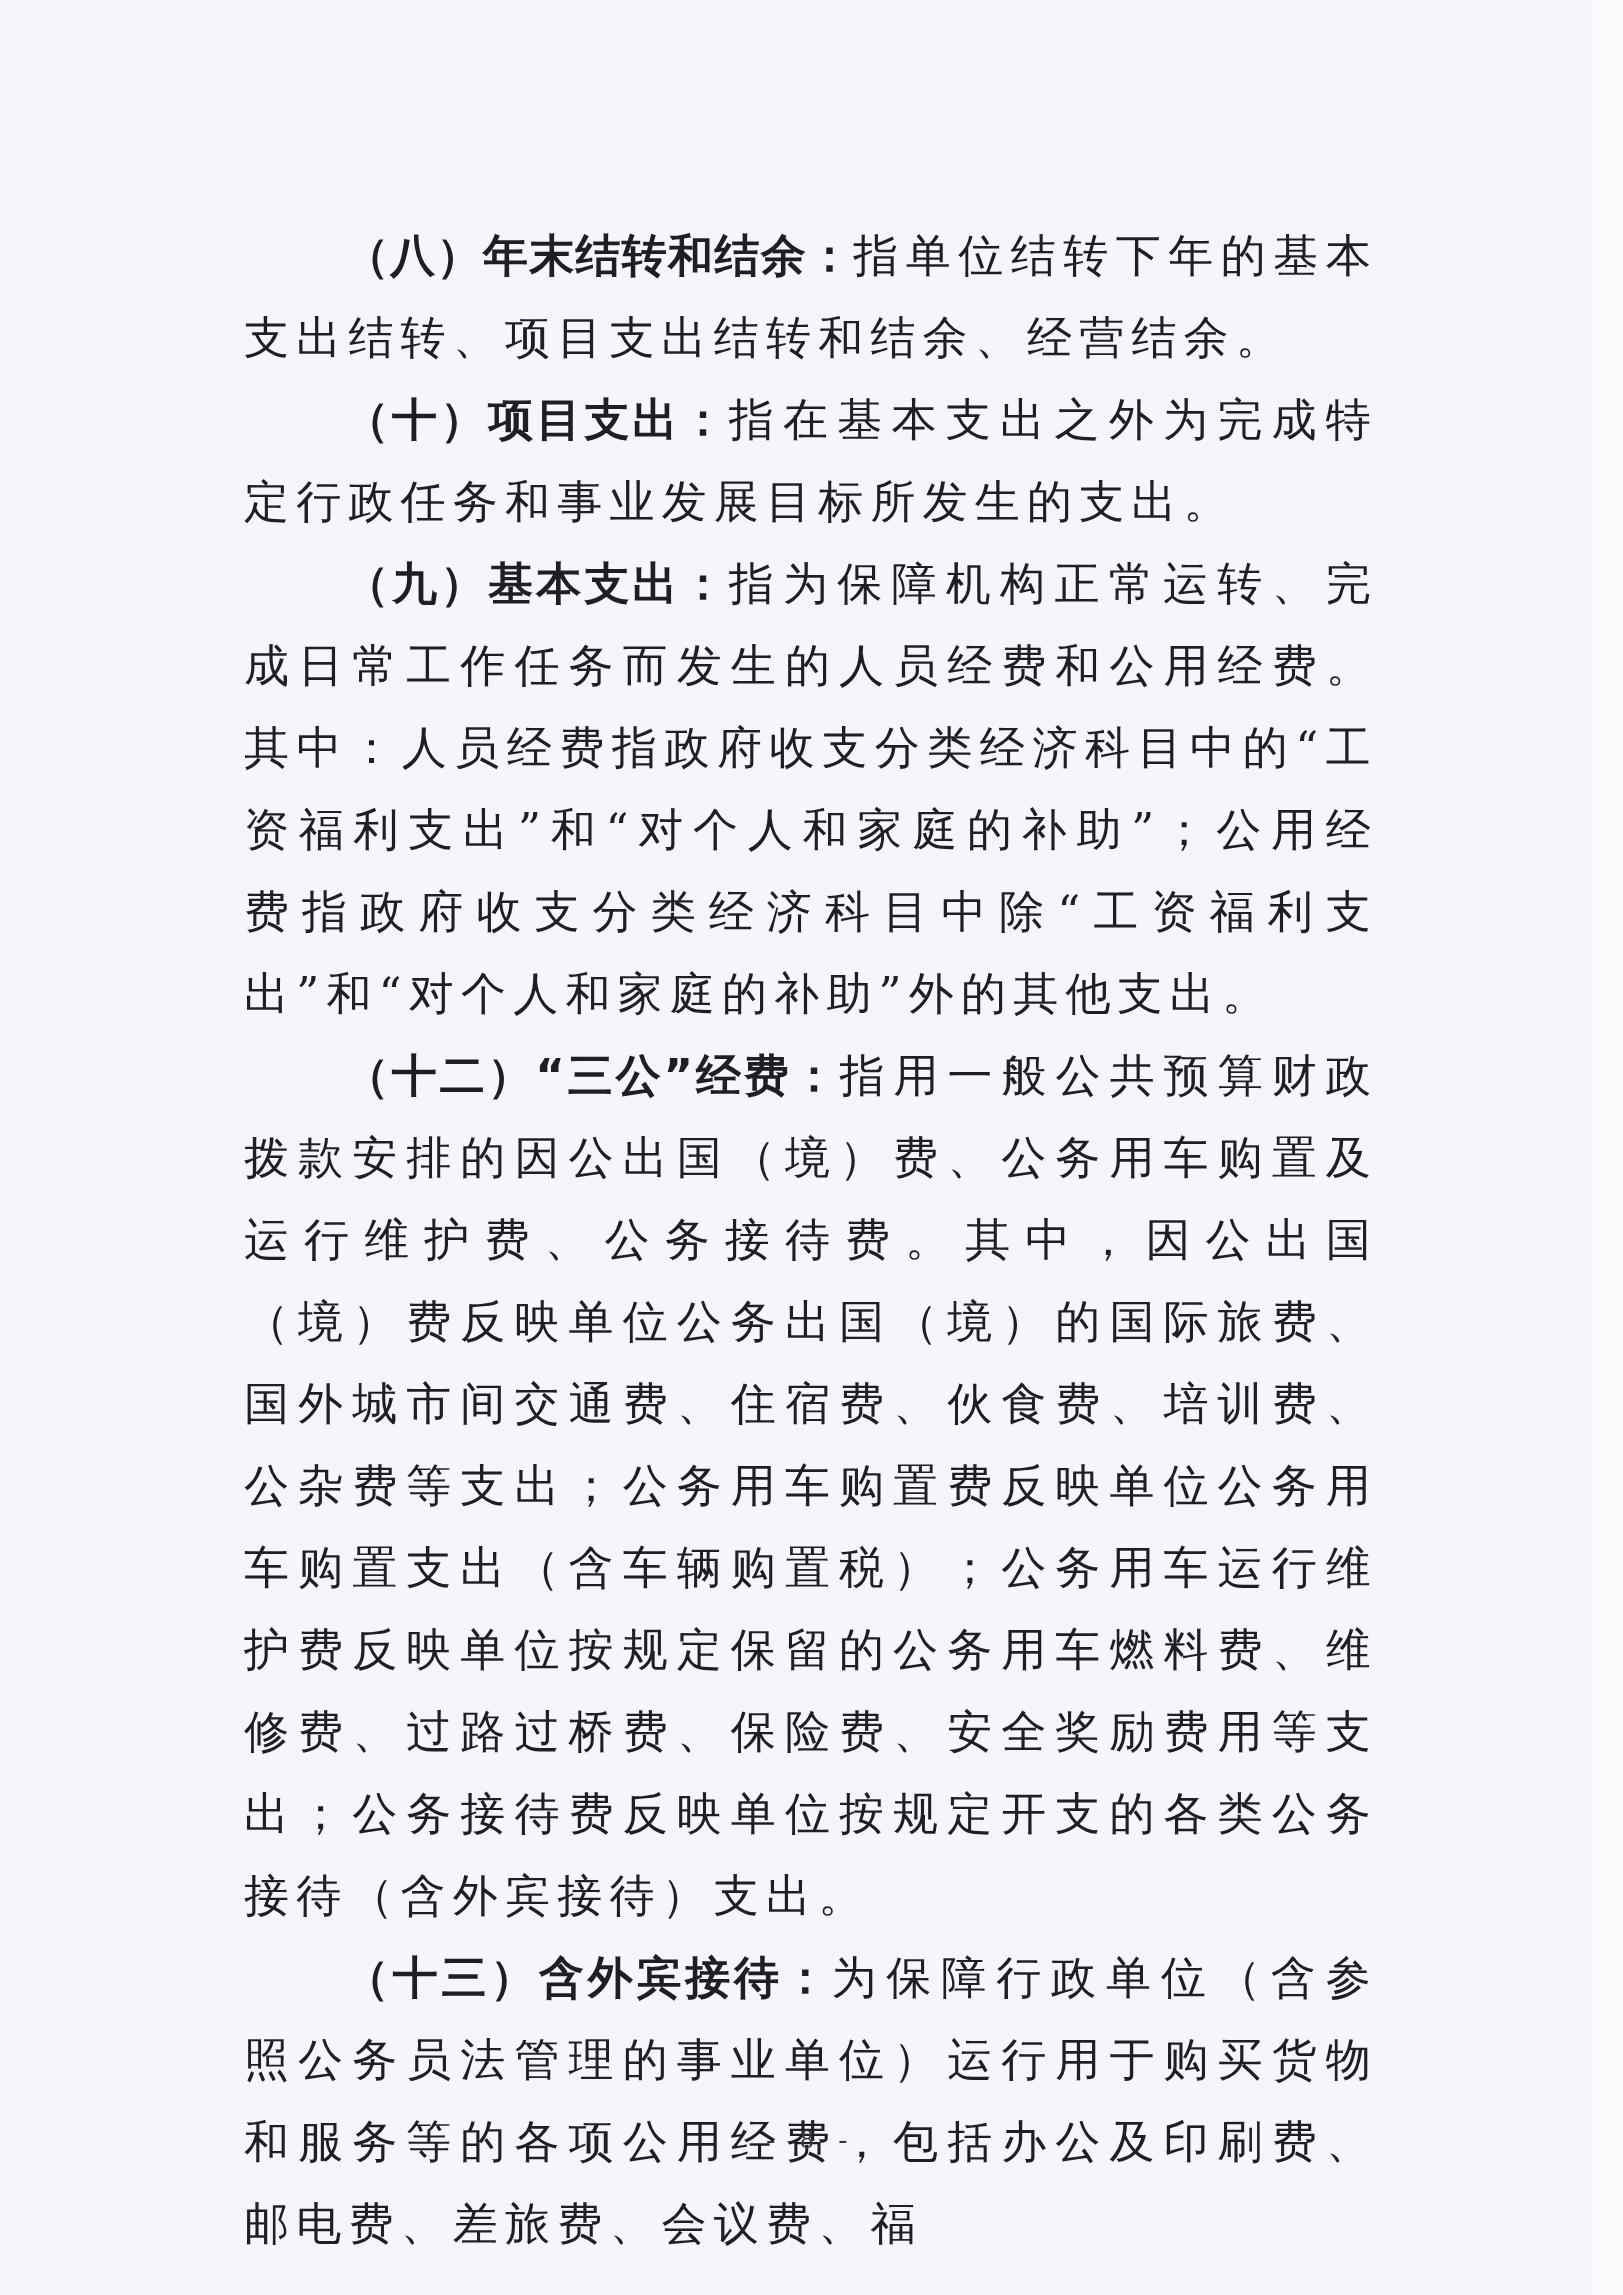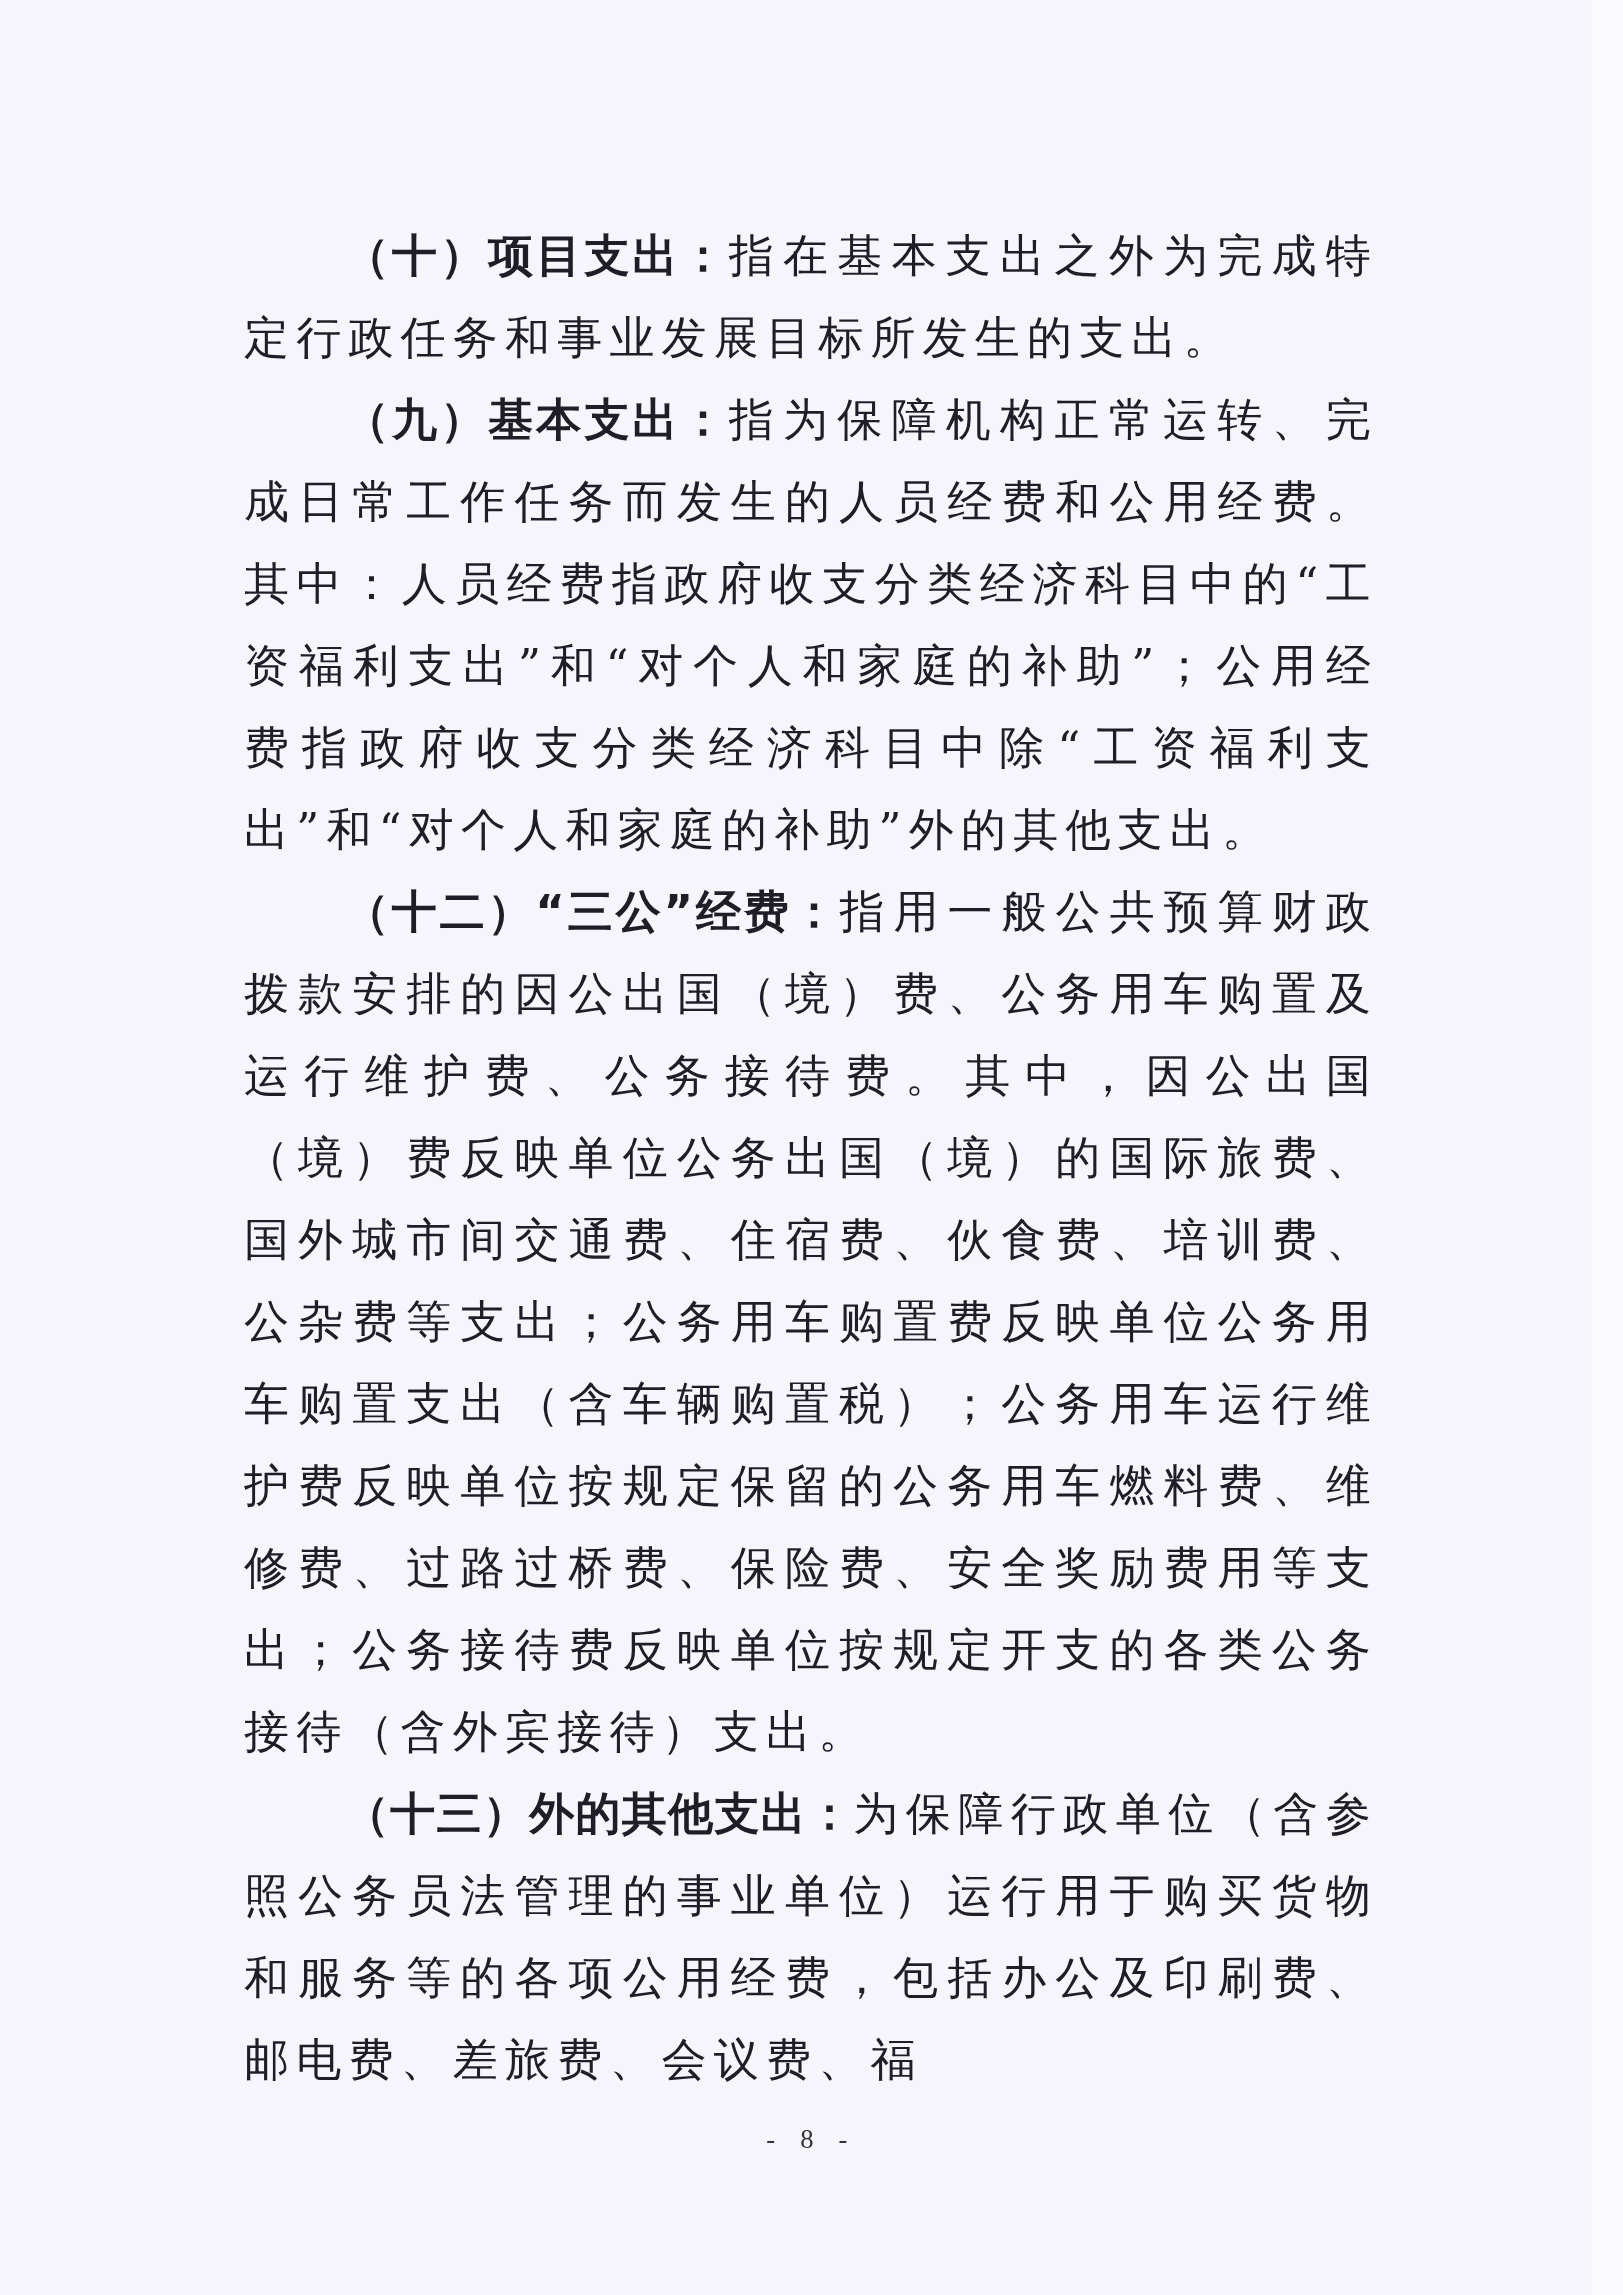--- a/index.html
+++ b/index.html
@@ -54,27 +54,30 @@
       letter-spacing: 9.2px;
     }
   </style>
 </head>
 <body>
 
 <div class="edge-strip"></div>
 
 <main class="page-body">
   <p class="para">
+    <span class="term">（八）年末结转和结余：</span><span>指单位结转下年的基本支出结转、项目支出结转和结余、经营结余。</span>
+  </p>
+  <p class="para">
     <span class="term">（十）项目支出：</span><span>指在基本支出之外为完成特定行政任务和事业发展目标所发生的支出。</span>
   </p>
   <p class="para">
     <span class="term">（九）基本支出：</span><span>指为保障机构正常运转、完成日常工作任务而发生的人员经费和公用经费。其中：人员经费指政府收支分类经济科目中的“工资福利支出”和“对个人和家庭的补助”；公用经费指政府收支分类经济科目中除“工资福利支出”和“对个人和家庭的补助”外的其他支出。</span>
   </p>
   <p class="para">
     <span class="term">（十二）“三公”经费：</span><span>指用一般公共预算财政拨款安排的因公出国（境）费、公务用车购置及运行维护费、公务接待费。其中，因公出国（境）费反映单位公务出国（境）的国际旅费、国外城市间交通费、住宿费、伙食费、培训费、公杂费等支出；公务用车购置费反映单位公务用车购置支出（含车辆购置税）；公务用车运行维护费反映单位按规定保留的公务用车燃料费、维修费、过路过桥费、保险费、安全奖励费用等支出；公务接待费反映单位按规定开支的各类公务接待（含外宾接待）支出。</span>
   </p>
   <p class="para">
-    <span class="term">（十三）外的其他支出：</span><span>为保障行政单位（含参照公务员法管理的事业单位）运行用于购买货物和服务等的各项公用经费，包括办公及印刷费、邮电费、差旅费、会议费、福</span>
+    <span class="term">（十三）含外宾接待：</span><span>为保障行政单位（含参照公务员法管理的事业单位）运行用于购买货物和服务等的各项公用经费，包括办公及印刷费、邮电费、差旅费、会议费、福</span>
   </p>
 </main>
 
 <div class="page-number">- 8 -</div>
 
 
 </body></html>

